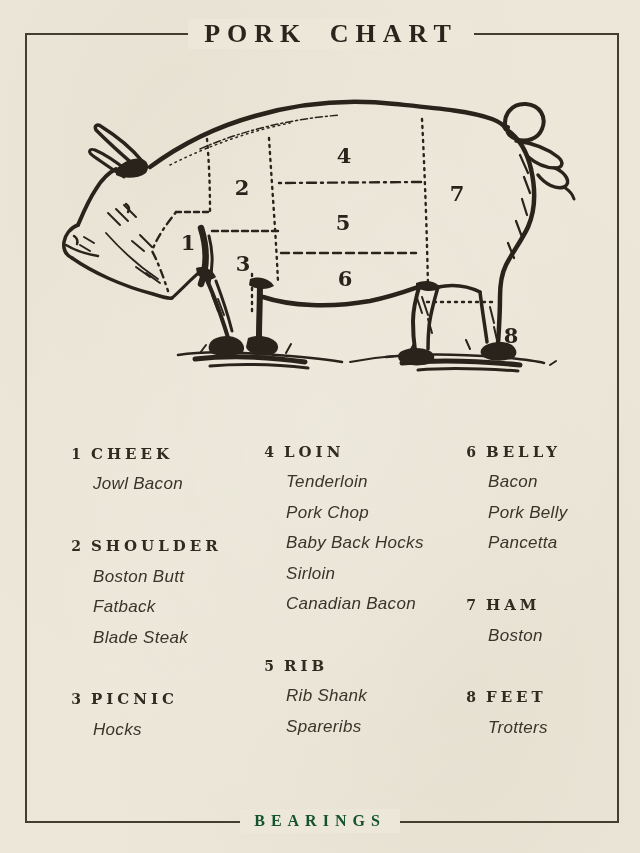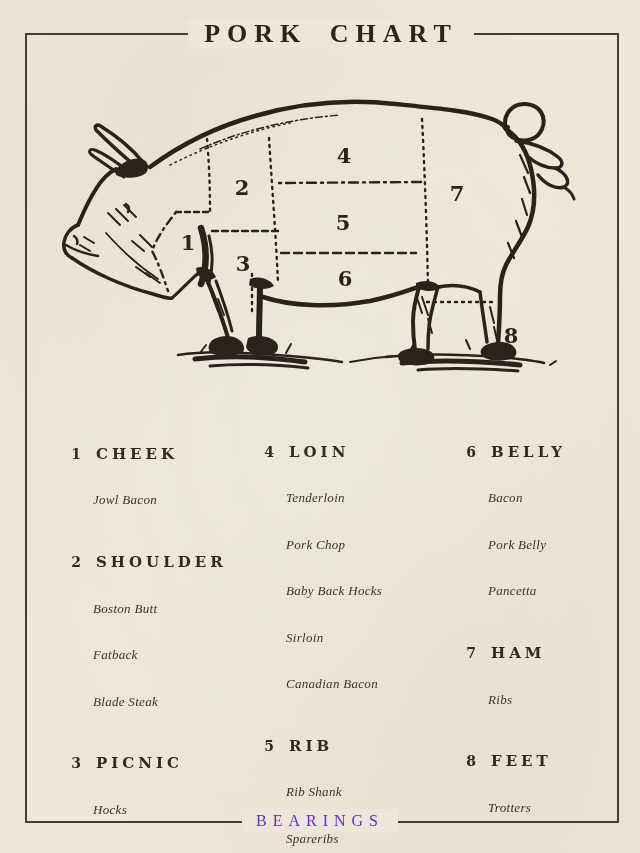--- a/index.html
+++ b/index.html
@@ -18,37 +18,37 @@
   }
   .title-wrap{position:absolute;top:19px;left:11px;width:100%;text-align:center;z-index:2;}
   .title-wrap span{
     display:inline-block;background:#ece7d9;padding:0 16px;line-height:30px;
     font-family:"Liberation Serif",serif;font-weight:bold;font-size:26px;
     letter-spacing:7px;word-spacing:9px;color:#2b241d;
   }
   .brand-wrap{position:absolute;top:809px;left:0;width:100%;text-align:center;z-index:2;}
   .brand-wrap span{
     display:inline-block;background:#ece7d9;padding:0 14px;line-height:24px;
-    font-family:"Liberation Serif",serif;font-size:16px;letter-spacing:6px;color:#6d28d9;
+    font-family:"Liberation Serif",serif;font-size:16px;letter-spacing:6px;color:#14532d;font-weight:bold;
   }
   .pig{position:absolute;left:50px;top:85px;width:540px;height:300px;}
   .col{position:absolute;}
   .col1{left:68px;top:439px;}
   .col2{left:261px;top:437px;}
   .col3{left:463px;top:437px;}
   .group{margin-bottom:31.5px;}
   .ghead{
     font-family:"DejaVu Serif",serif;font-weight:bold;font-size:15px;
     line-height:30.4px;letter-spacing:4px;white-space:nowrap;color:#322a21;
   }
   .gnum{display:inline-block;width:16px;text-align:center;letter-spacing:0;font-size:14px;}
-  .gname{margin-left:12px;}
+  .gname{margin-left:7px;}
   .item{
-    font-family:Liberation Serif, serif;font-style:italic;font-size:13px;
-    line-height:30.4px;padding-left:25px;letter-spacing:0.3px;color:#3a332a;white-space:nowrap;margin-top:16px;
+    font-family:Liberation Sans, sans-serif;font-style:italic;font-size:17px;
+    line-height:30.4px;padding-left:25px;letter-spacing:0.3px;color:#3a332a;white-space:nowrap;
   }
 </style>
 </head>
 <body>
 
 <div class="page">
 
   <div class="frame"></div>
 
   <div class="title-wrap">
@@ -187,21 +187,21 @@
 
   <div class="col col3">
     <div class="group">
       <div class="ghead"><span class="gnum">6</span><span class="gname">BELLY</span></div>
       <div class="item">Bacon</div>
       <div class="item">Pork Belly</div>
       <div class="item">Pancetta</div>
     </div>
     <div class="group">
       <div class="ghead"><span class="gnum">7</span><span class="gname">HAM</span></div>
-      <div class="item">Ribs</div>
+      <div class="item">Boston</div>
     </div>
     <div class="group">
       <div class="ghead"><span class="gnum">8</span><span class="gname">FEET</span></div>
       <div class="item">Trotters</div>
     </div>
   </div>
 
   <div class="brand-wrap">
     <span>BEARINGS</span>
   </div>

